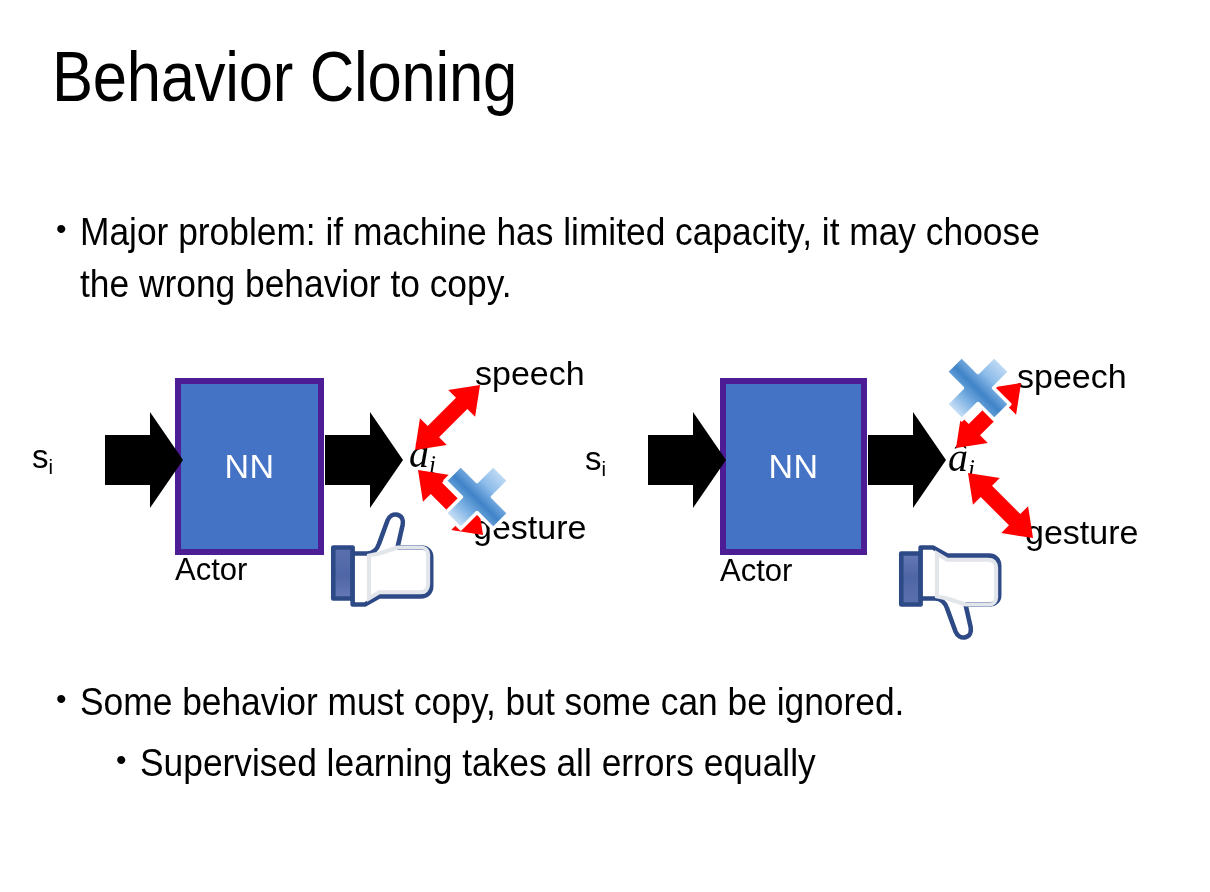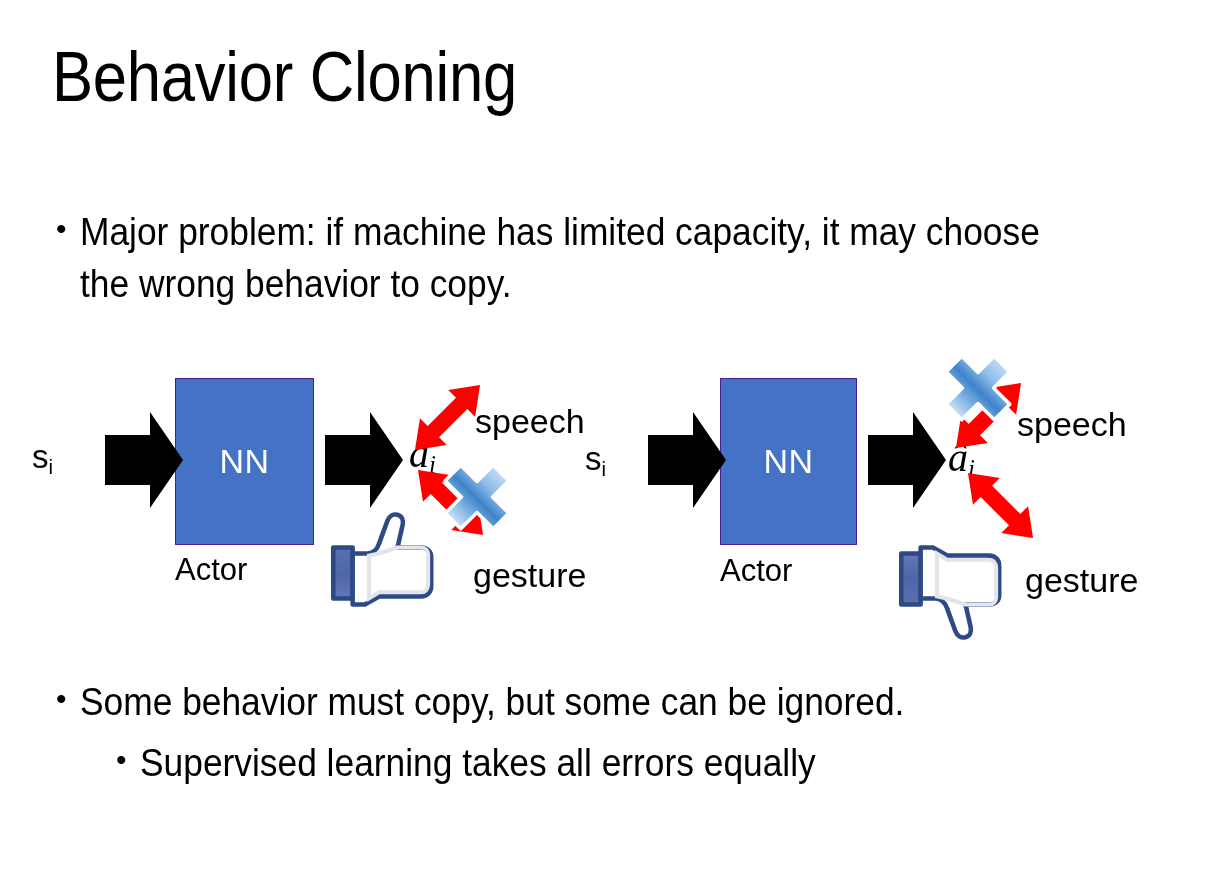--- a/index.html
+++ b/index.html
@@ -71,21 +71,21 @@
     position: absolute;
     top: 340px;
     height: 300px;
   }
   #diagram-left  { left: 20px;  width: 600px; }
   #diagram-right { left: 570px; width: 630px; }
 
   .nn-box {
     position: absolute;
     background: #4472C4;
-    border: 1px solid #4c1d95;
+    border: 6px solid #4c1d95;
     display: flex;
     align-items: center;
     justify-content: center;
   }
   .nn-label {
     color: #ffffff;
     font-size: 34px;
     font-family: "Liberation Sans", sans-serif;
     letter-spacing: 0.5px;
   }
@@ -126,21 +126,20 @@
     position: relative;
     top: 0.26em;
   }
 
   .out-label {
     position: absolute;
     font-size: 34px;
     font-family: "Liberation Sans", sans-serif;
     color: #000000;
     white-space: nowrap;
-    margin-top: 48px;
   }
 
   .svg-layer {
     position: absolute;
     left: 0;
     top: 0;
     width: 100%;
     height: 100%;
     overflow: visible;
     pointer-events: none;

